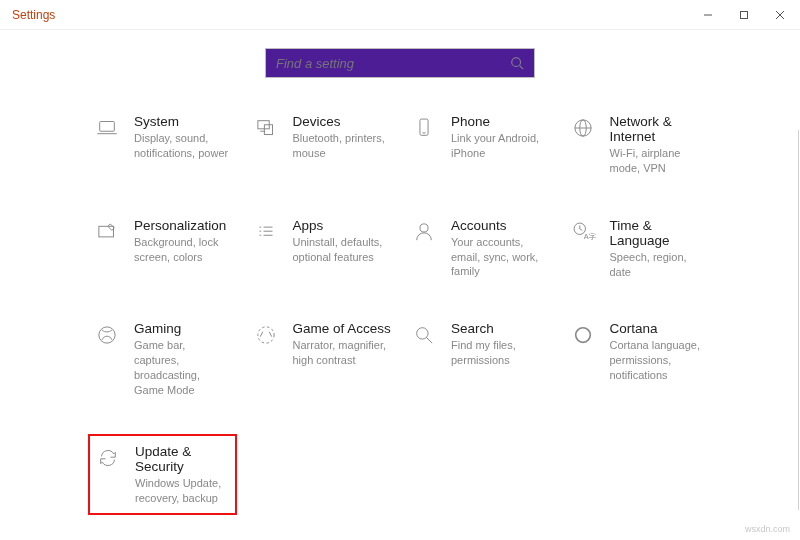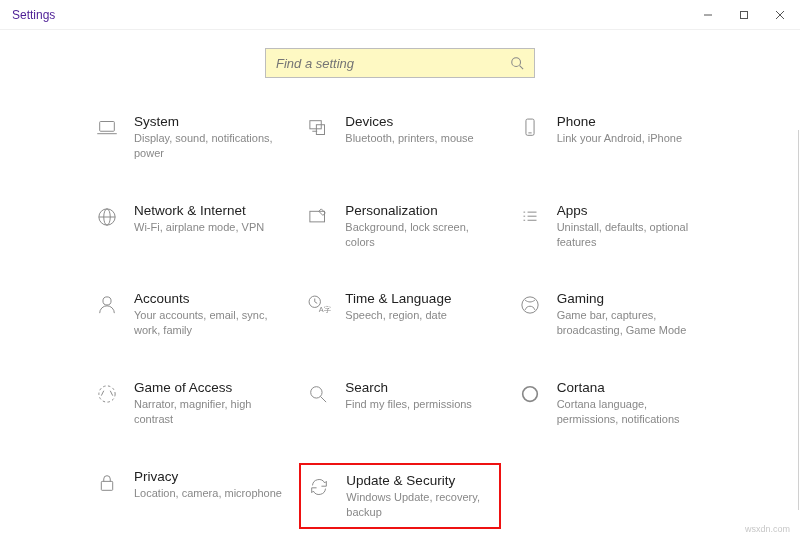--- a/index.html
+++ b/index.html
@@ -13,50 +13,50 @@
     }
     
     .titlebar {
       height: 30px;
       display: flex;
       align-items: center;
       justify-content: space-between;
       padding: 0 2px 0 12px;
       border-bottom: 1px solid #f0f0f0;
     }
-    .titlebar-title { font-size: 12px; color: #4c1d95; }
+    .titlebar-title { font-size: 12px; color: #c2410c; }
     .win-controls { display: flex; }
     .win-btn {
       width: 36px; height: 30px;
       display: flex; align-items: center; justify-content: center;
       color: #555;
     }
     .win-btn svg { width: 10px; height: 10px; }
 
     
     .search-row { display:flex; justify-content:center; margin: 18px 0 30px; }
     .searchbox {
       width: 270px; height: 30px;
       border: 1px solid #bdbdbd;
       display:flex; align-items:center;
       padding: 0 10px;
-      background:#fef9c3;
+      background:#4c1d95;
     }
     .searchbox input {
       border:none; outline:none; flex:1;
       font-size: 13px; color:#888; background:transparent;
       font-style: italic;
     }
     .searchbox .sicon { color:#888; width:14px; height:14px; }
 
     
     .grid-wrap { padding: 0 88px 0 88px; }
     .grid {
       display: grid;
-      grid-template-columns: repeat(3, 1fr);
+      grid-template-columns: repeat(4, 1fr);
       column-gap: 10px;
       row-gap: 30px;
     }
     .tile {
       display:flex;
       align-items:flex-start;
       gap: 14px;
       padding: 4px 2px;
       border: 2px solid transparent;
     }
@@ -273,32 +273,20 @@
           <svg viewBox="0 0 32 32">
             <circle cx="16" cy="16" r="9" stroke-width="2"></circle>
           </svg>
         </div>
       <div class="ttext">
         <div class="ttitle">Cortana</div>
         <div class="tdesc">Cortana language, permissions, notifications</div>
       </div>
     </div>
 
-    <div class="tile">
-      <div class="ticon">
-          <svg viewBox="0 0 32 32">
-            <rect x="9" y="14" width="14" height="11" rx="1"></rect>
-            <path d="M12 14 v-3 a4 4 0 0 1 8 0 v3"></path>
-          </svg>
-        </div>
-      <div class="ttext">
-        <div class="ttitle">Privacy</div>
-        <div class="tdesc">Location, camera, microphone</div>
-      </div>
-    </div>
 
     <div class="tile highlight">
       <div class="ticon">
           <svg viewBox="0 0 32 32">
             <path d="M8 14 a8 8 0 0 1 15 -3 l2 -2 v6 h-6"></path>
             <path d="M24 18 a8 8 0 0 1 -15 3 l-2 2 v-6 h6"></path>
           </svg>
         </div>
       <div class="ttext">
         <div class="ttitle">Update &amp; Security</div>

